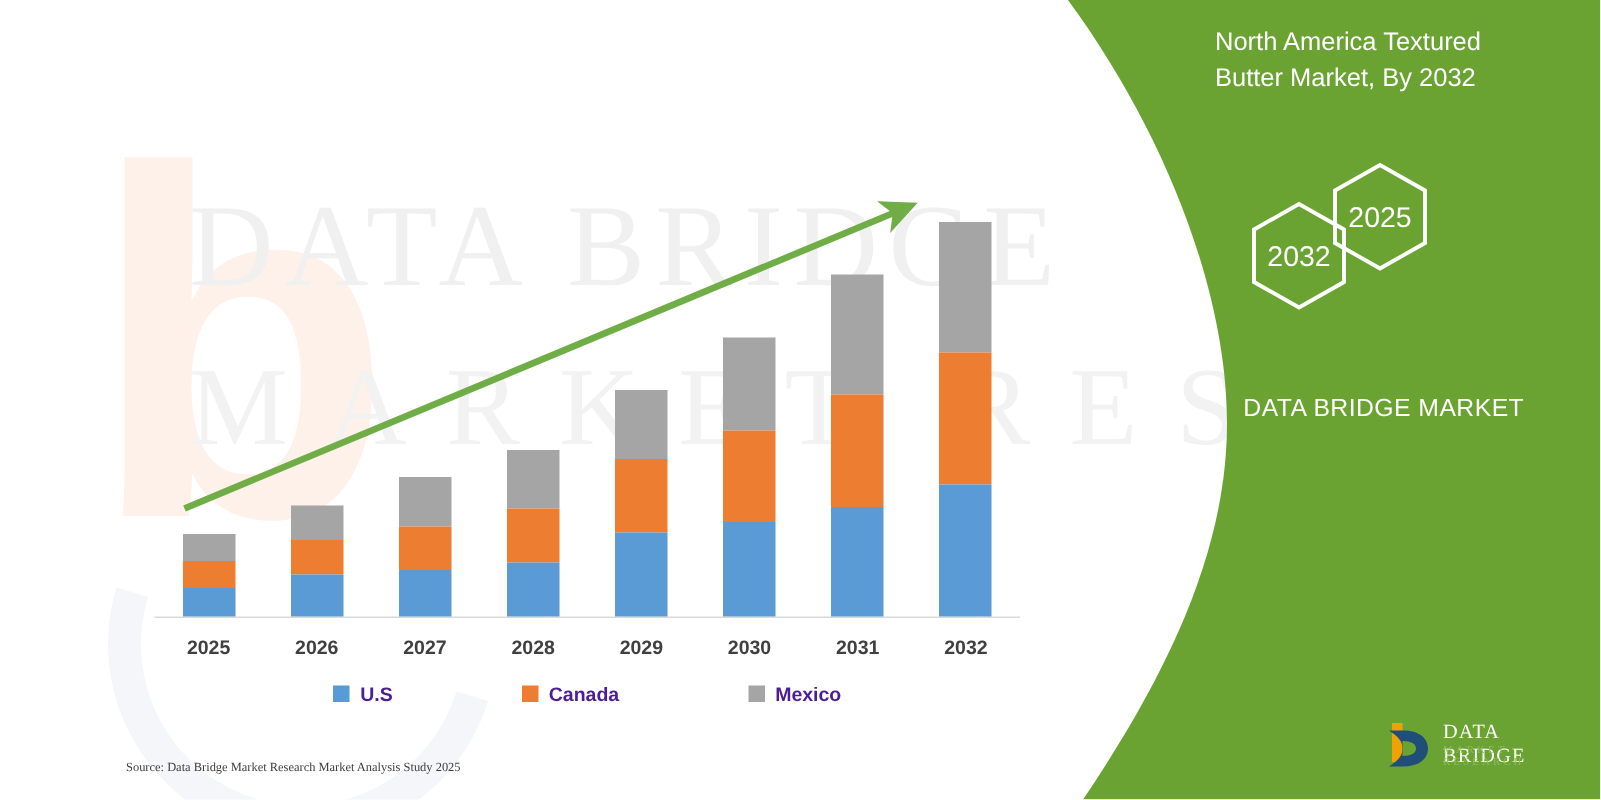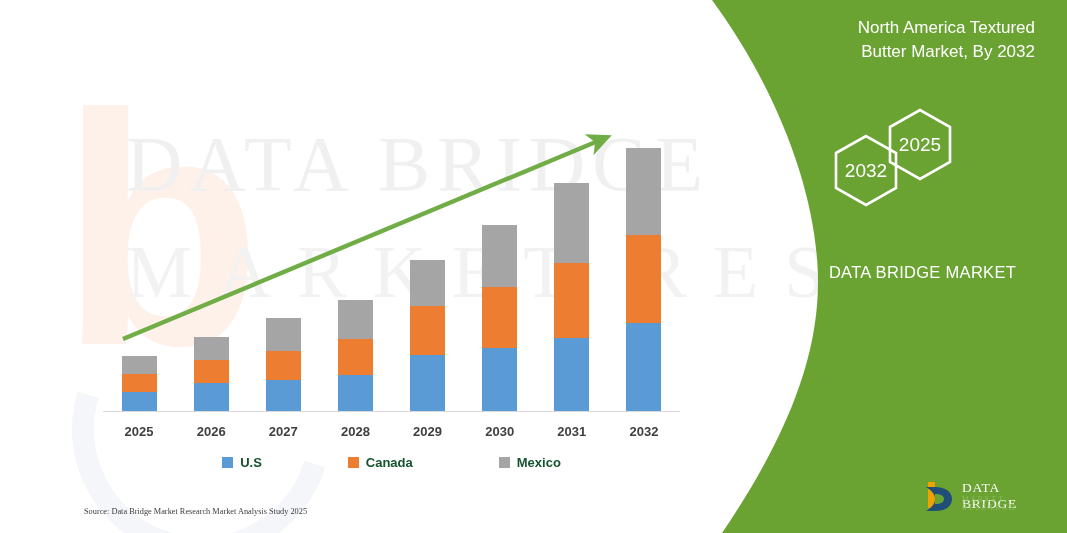--- a/index.html
+++ b/index.html
@@ -58,33 +58,33 @@
 
   
   .xlabels{position:absolute;left:103px;top:424px;width:577px;display:flex;}
   .xlabel{flex:1 1 0;text-align:center;font-size:13px;font-weight:bold;color:#404040;}
 
   
   .legend{position:absolute;left:103px;top:455px;width:577px;display:flex;
           justify-content:center;align-items:center;gap:86px;}
   .lg-item{display:flex;align-items:center;gap:7px;}
   .lg-swatch{width:11px;height:11px;display:inline-block;}
-  .lg-label{font-size:13px;font-weight:bold;color:#14532d;}
+  .lg-label{font-size:13px;font-weight:bold;color:#4c1d95;}
 
   
   .footer{position:absolute;left:84px;top:507px;width:600px;
           display:flex;font-family:"Liberation Serif",serif;
           font-size:8.3px;color:#3d3d3d;white-space:nowrap;}
   .footer .f1{width:348px;}
   .footer .f2{}
   .green-mask{
     position:absolute;left:0;top:0;width:377px;height:533px;
   }
   .panel-title{
-    position:absolute;left:810px;top:16px;width:225px;text-align:right;
+    position:absolute;left:810px;top:16px;width:225px;text-align:left;
     color:#ffffff;font-size:17px;line-height:24px;
   }
   .hexes{position:absolute;left:820px;top:105px;width:200px;height:110px;}
   .brandline{
     position:absolute;left:800px;top:260px;width:245px;text-align:center;
     color:#ffffff;font-size:16.5px;line-height:25px;letter-spacing:.3px;
   }
 
   
   .logo{position:absolute;left:922px;top:478px;width:130px;height:40px;}

